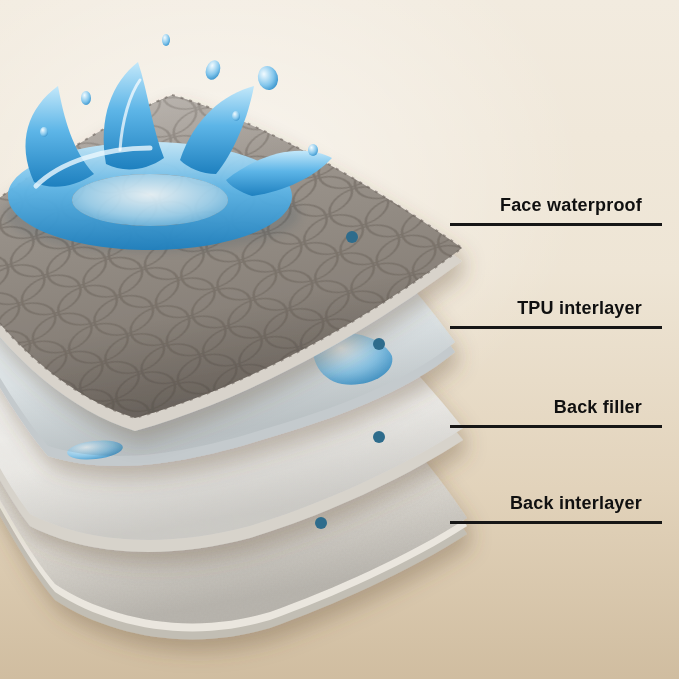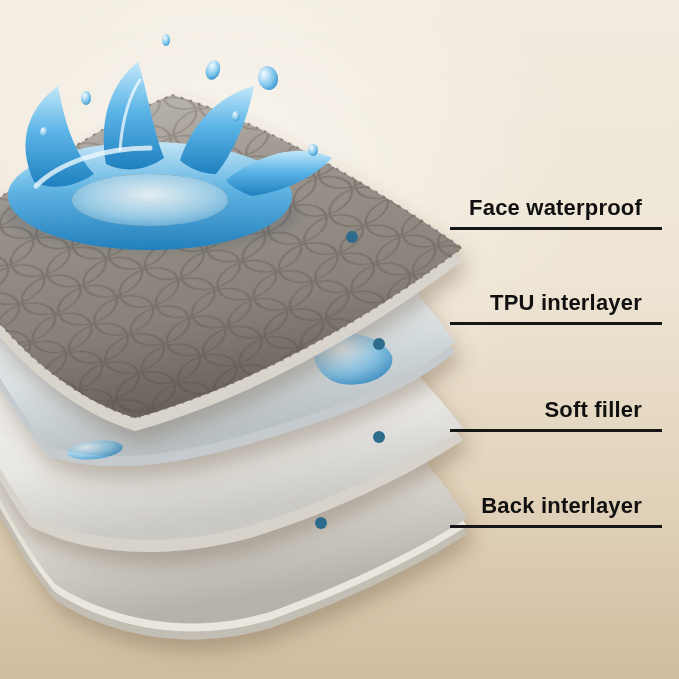--- a/index.html
+++ b/index.html
@@ -18,21 +18,21 @@
     position: absolute;
     width: 12px; height: 12px;
     border-radius: 50%;
     background: #2e6c8c;
   }
   .callout { position: absolute; width: 212px; }
   .callout-text {
     display: block;
     text-align: right;
     padding-right: 20px;
-    font-size: 22px;
+    font-size: 18px;
     font-weight: 700;
     color: #101010;
     letter-spacing: 0.2px;
     line-height: 1.15;
     margin-bottom: 7px;
     white-space: nowrap;
   }
   .callout-line { height: 0; border-bottom: 3px solid #161616; }
 </style>
 </head>
@@ -163,26 +163,26 @@
 
   <div class="dot" style="left:346px; top:231px;"></div>
   <div class="dot" style="left:373px; top:338px;"></div>
   <div class="dot" style="left:373px; top:431px;"></div>
   <div class="dot" style="left:315px; top:517px;"></div>
 
   <div class="callout" style="left:450px; top:195px;">
     <span class="callout-text">Face waterproof</span>
     <div class="callout-line"></div>
   </div>
-  <div class="callout" style="left:450px; top:290px;">
+  <div class="callout" style="left:450px; top:298px;">
     <span class="callout-text">TPU interlayer</span>
     <div class="callout-line"></div>
   </div>
   <div class="callout" style="left:450px; top:397px;">
-    <span class="callout-text">Soft filler</span>
+    <span class="callout-text">Back filler</span>
     <div class="callout-line"></div>
   </div>
   <div class="callout" style="left:450px; top:493px;">
     <span class="callout-text">Back interlayer</span>
     <div class="callout-line"></div>
   </div>
 
 </div>
 
 </body></html>

